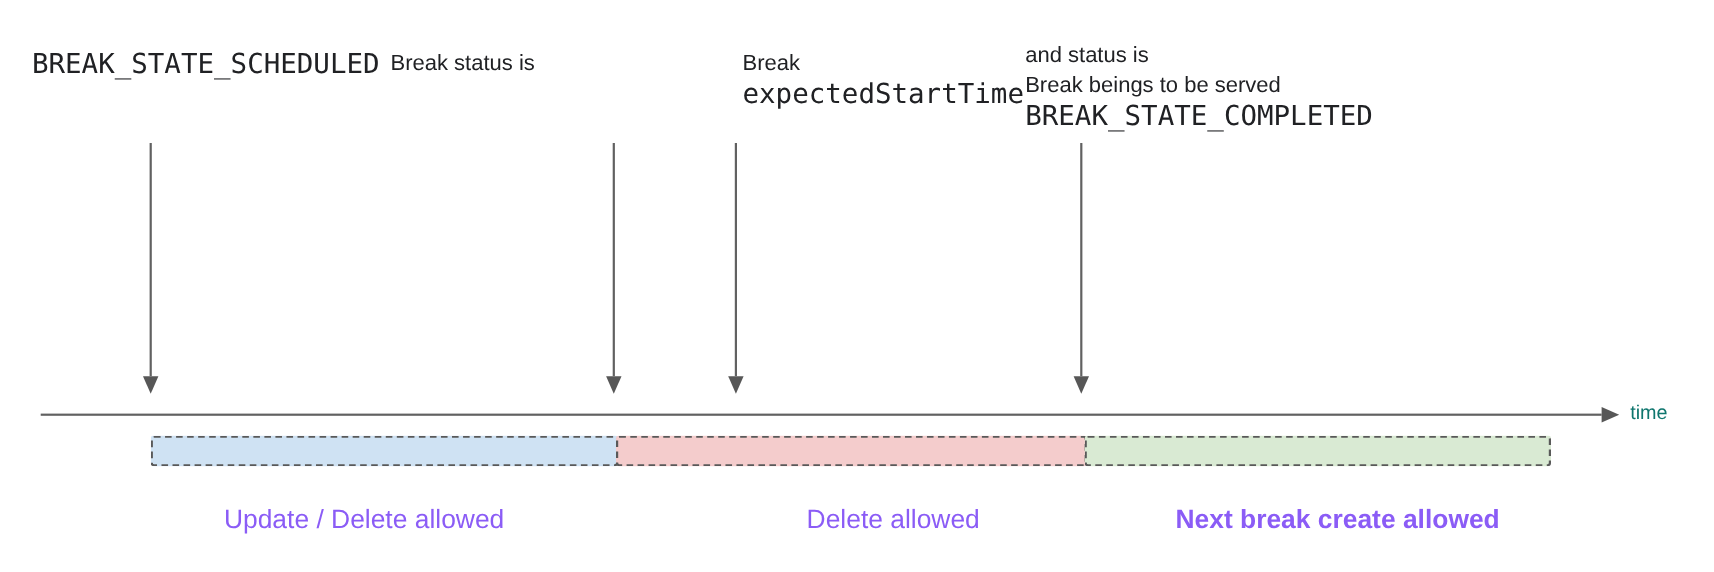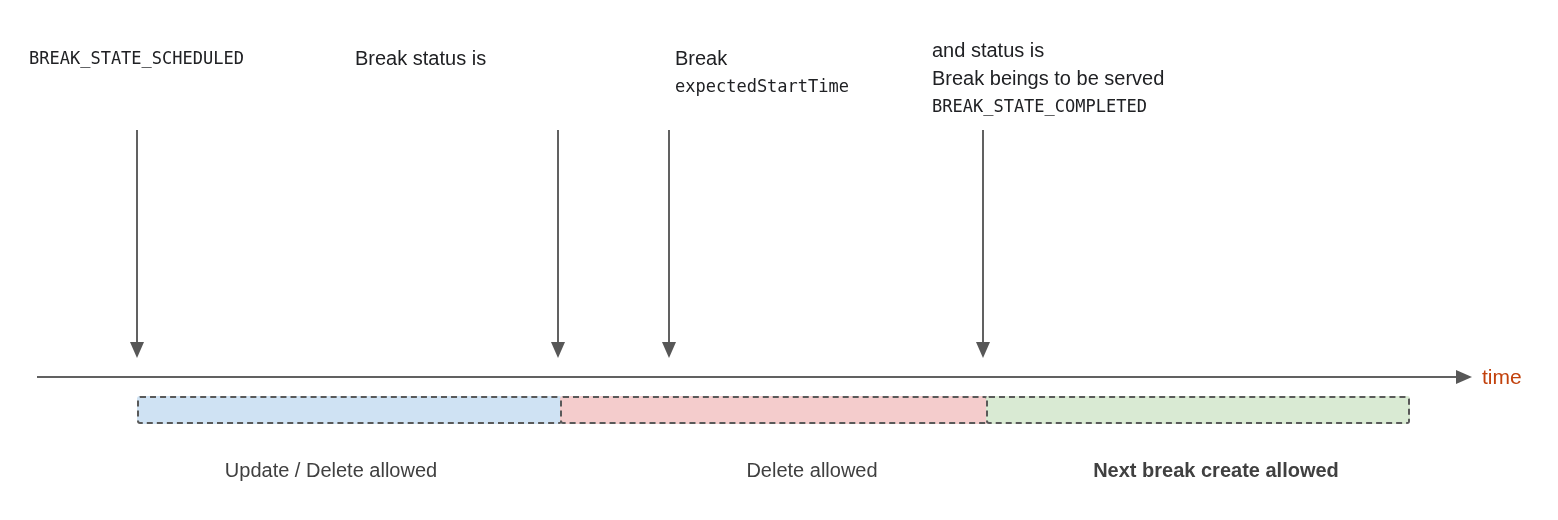--- a/index.html
+++ b/index.html
@@ -19,21 +19,21 @@
   
   .annotation {
     position: absolute;
     color: #202124;
     font-size: 20px;
     line-height: 28px;
     white-space: nowrap;
   }
   .ann-code {
     font-family: "DejaVu Sans Mono", "Liberation Mono", monospace;
-    font-size: 17px;
+    font-size: 25px;
   }
 
   
   .v-arrow {
     position: absolute;
     top: 130px;
     width: 2px;
     height: 212px;
     background: #616161;
   }
@@ -63,22 +63,22 @@
     top: 370px;
     width: 0; height: 0;
     border-top: 7px solid transparent;
     border-bottom: 7px solid transparent;
     border-left: 16px solid #575757;
   }
   .timeline-label {
     position: absolute;
     left: 1482px;
     top: 365px;
-    font-size: 21px;
-    color: #c2410c;
+    font-size: 18px;
+    color: #0f766e;
     white-space: nowrap;
   }
 
   
   .segments {
     position: absolute;
     left: 137px;
     top: 396px;
     display: flex;
   }
@@ -91,22 +91,22 @@
   .segment + .segment { margin-left: -2px; }
   .seg-blue  { width: 421px; }
   .seg-pink  { width: 424px; }
   .seg-green { width: 420px; }
 
   
   .seg-label {
     position: absolute;
     top: 459px;
     transform: translateX(-50%);
-    font-size: 20px;
-    color: #404040;
+    font-size: 24px;
+    color: #8b5cf6;
     white-space: nowrap;
   }
 </style>
 </head>
 <body>
 
 <div class="canvas">
 
   <div class="annotation" style="left:29px; top:44px;">
     <div class="ann-code">BREAK_STATE_SCHEDULED</div>

